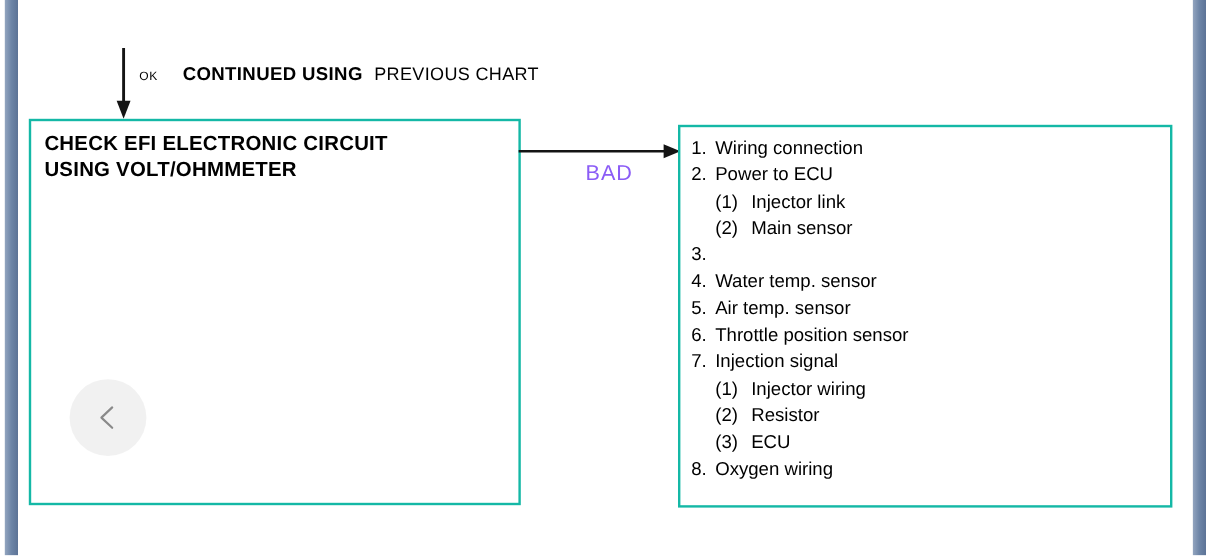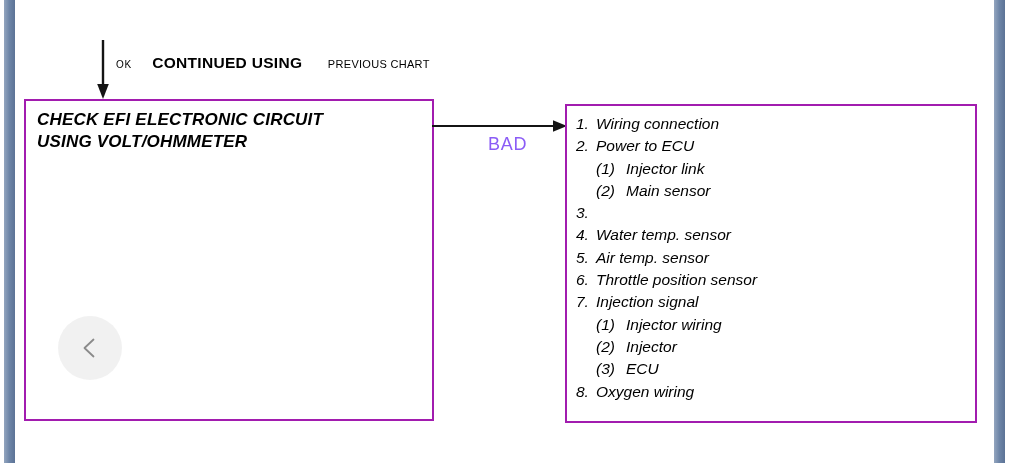--- a/index.html
+++ b/index.html
@@ -73,32 +73,31 @@
     letter-spacing: 0.6px;
   }
   .lbl-cont {
     font-weight: bold;
     font-size: 15.5px;
     letter-spacing: 0.3px;
     margin-left: 16px;
   }
   .lbl-prev {
     font-weight: normal;
-    font-size: 11px;
+    font-size: 15px;
     letter-spacing: 0.3px;
-    margin-left: 21px;
+    margin-left: 5px;
   }
 
   
   .chart-box {
     position: absolute;
     background: #ffffff;
-    border: 2px solid #a21caf;
+    border: 2px solid #14b8a6;
     box-sizing: border-box;
-    font-style: italic;
   }
   .box-left {
     left: 6px;
     top: 99px;
     width: 410px;
     height: 322px;
   }
   .box-right {
     left: 547px;
     top: 104px;
@@ -251,21 +250,21 @@
           <div class="check-item">
             <span class="num">7.</span>
             <span>Injection signal</span>
           </div>
           <div class="check-item sub">
             <span class="num">(1)</span>
             <span>Injector wiring</span>
           </div>
           <div class="check-item sub">
             <span class="num">(2)</span>
-            <span>Injector</span>
+            <span>Resistor</span>
           </div>
           <div class="check-item sub">
             <span class="num">(3)</span>
             <span>ECU</span>
           </div>
           <div class="check-item">
             <span class="num">8.</span>
             <span>Oxygen wiring</span>
           </div>
         </div>

